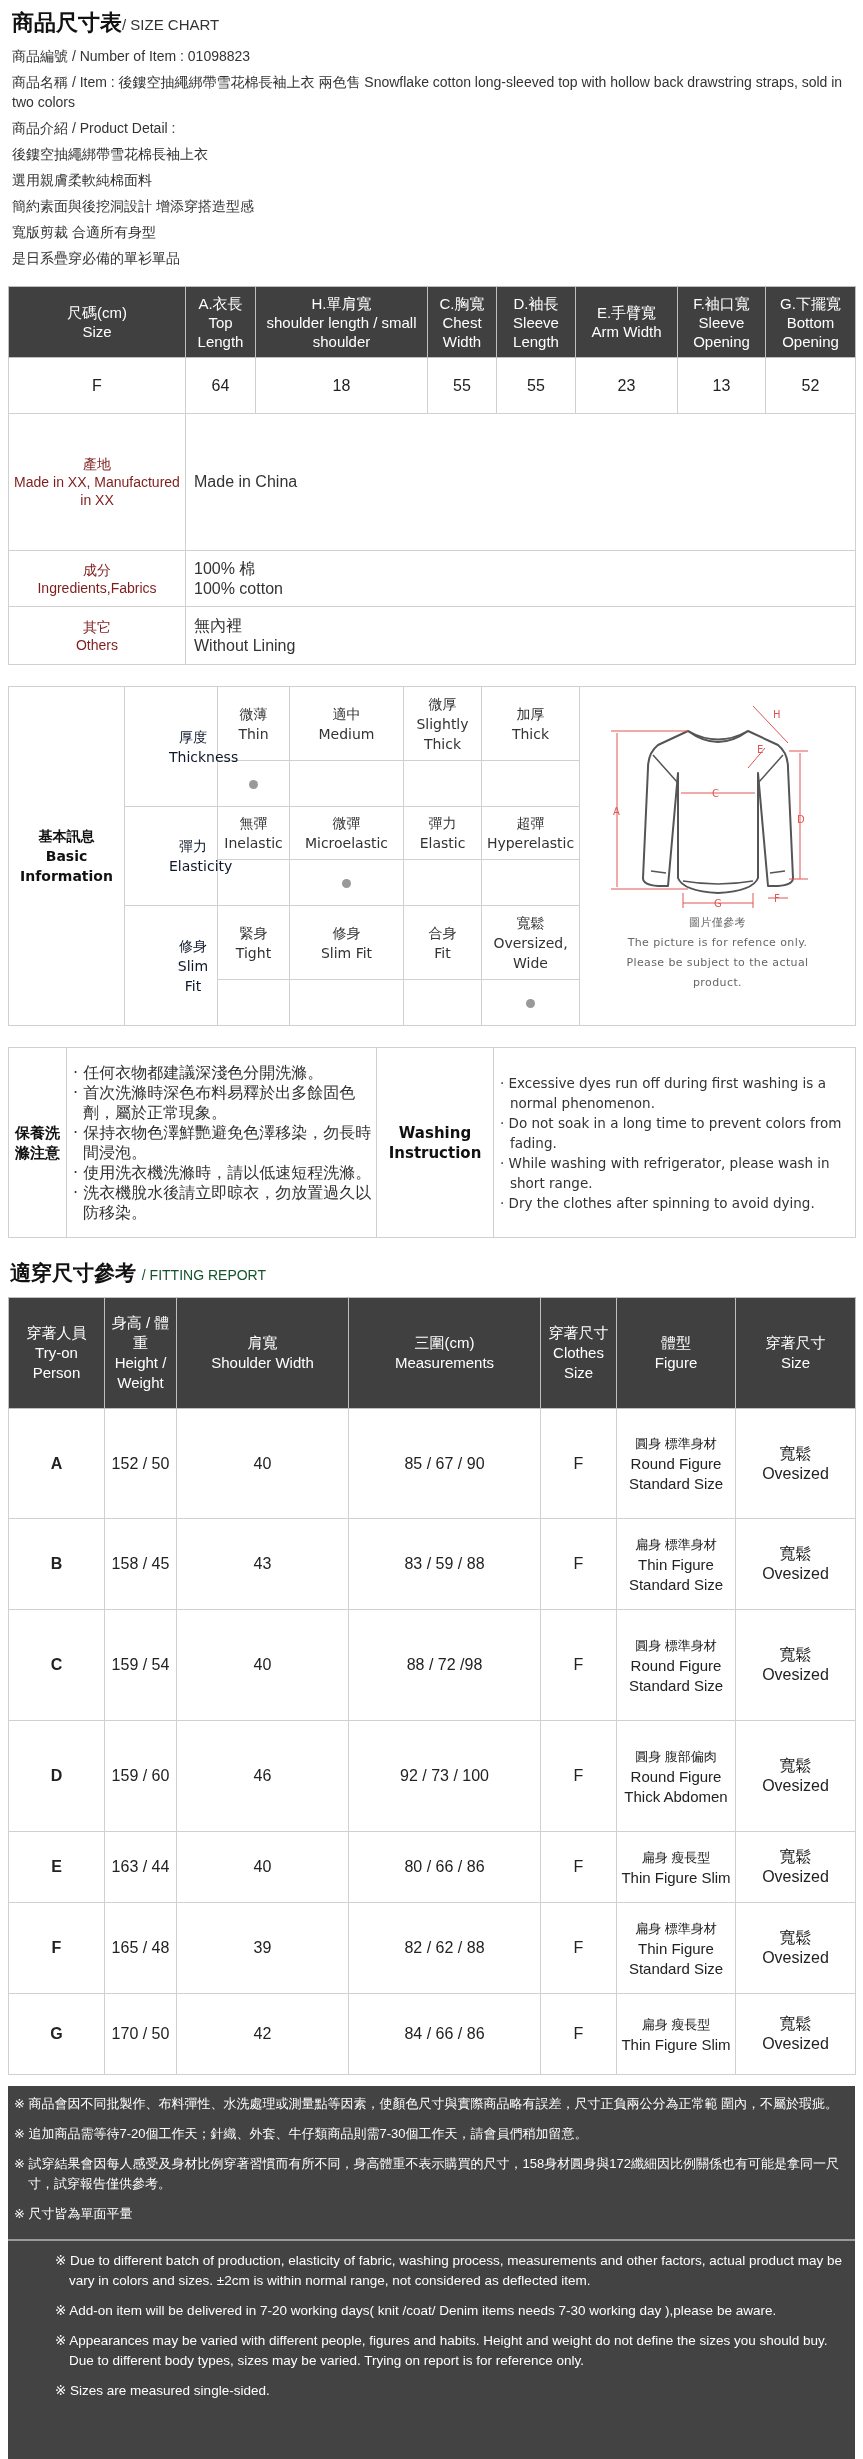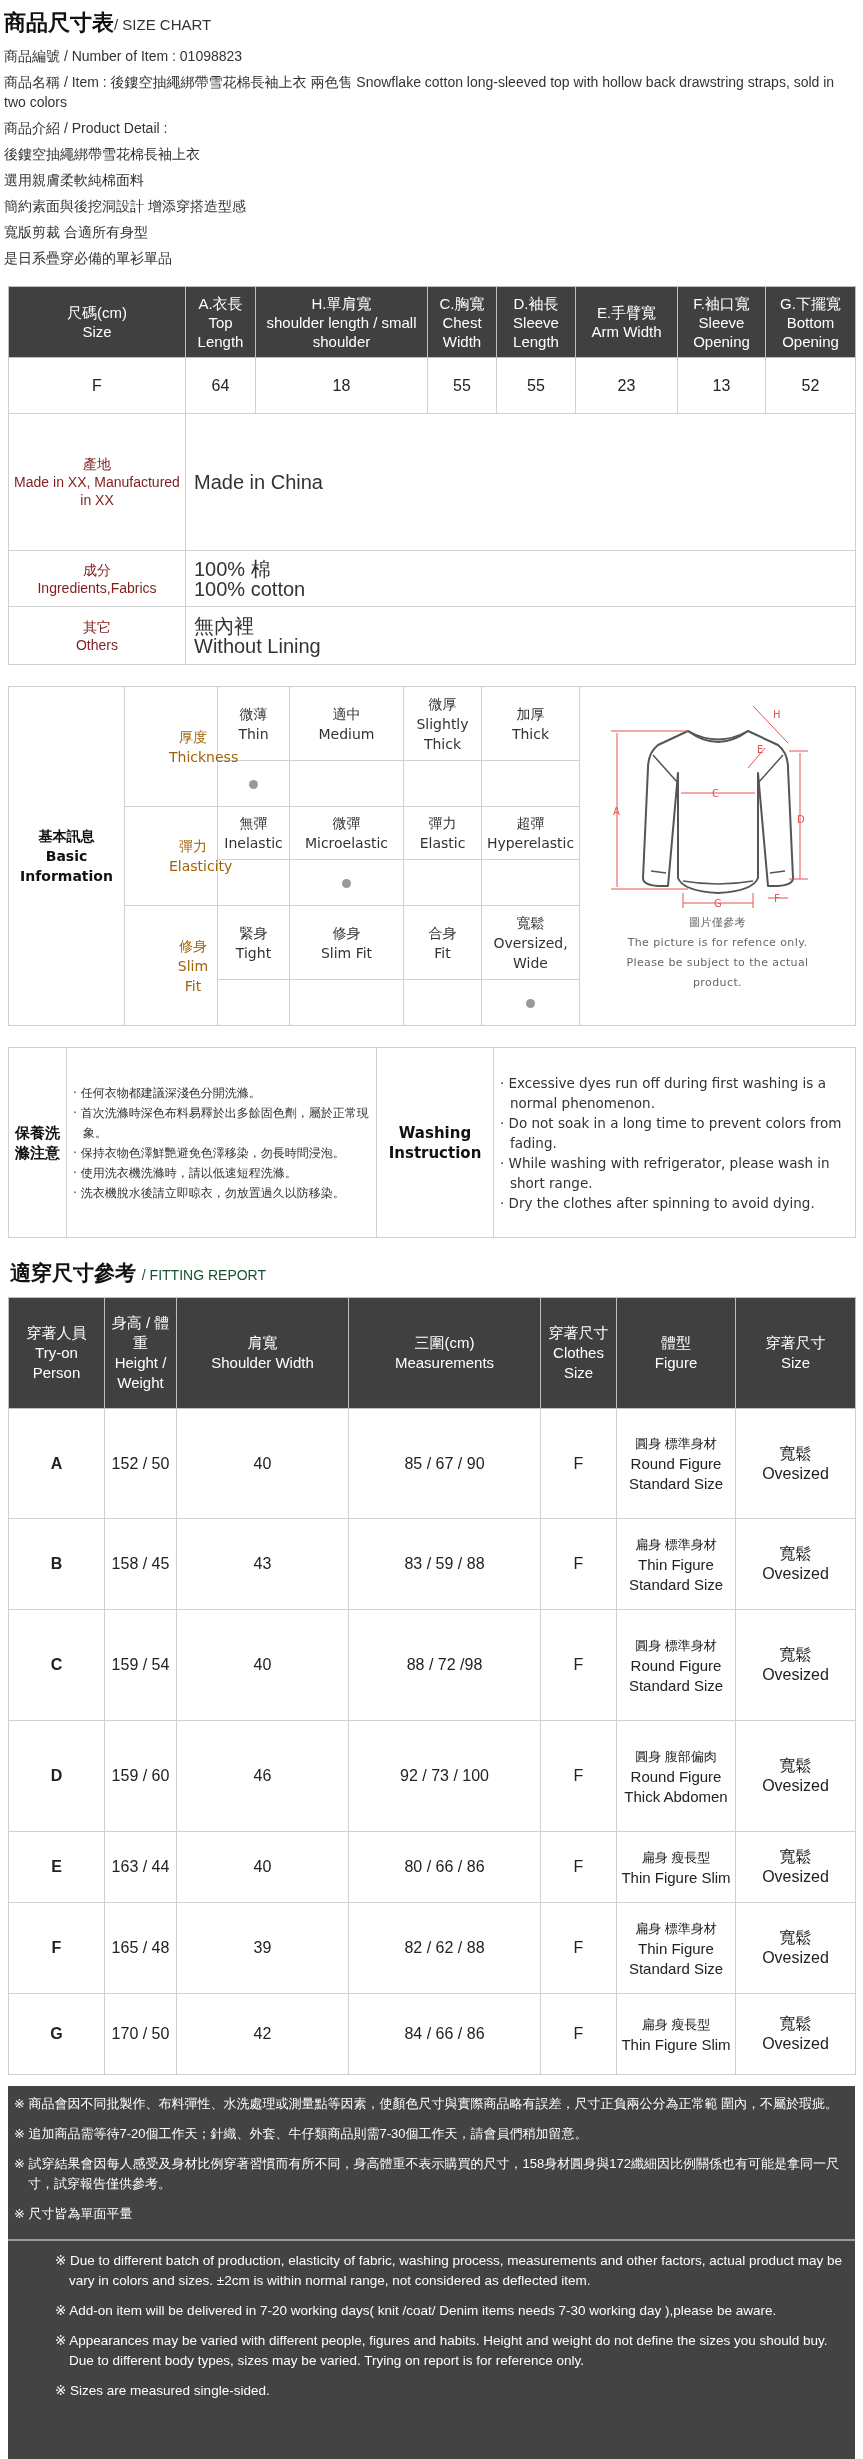--- a/index.html
+++ b/index.html
@@ -1,47 +1,47 @@
 <!DOCTYPE html>
 <html><head>
 <meta charset="utf-8">
 <style>
   * { box-sizing: border-box; margin: 0; padding: 0; }
   html, body { width: 863px; background: #ffffff; }
   body { font-family: "Liberation Sans", "DejaVu Sans", sans-serif; color: #222; position: relative; height: 2459px; overflow: hidden; }
 
-  .intro { position: absolute; left: 4px; top: 8px; width: 850px; }
+  .intro { position: absolute; left: 12px; top: 8px; width: 850px; }
   .intro .title { font-size: 22px; font-weight: bold; color: #111; line-height: 30px; }
   .intro .title .sub { font-size: 15px; font-weight: normal; color: #333; }
   .intro .line { font-size: 14px; line-height: 20px; margin-top: 6px; color: #333; }
   .intro .line.wrap { line-height: 20px; }
 
   table { border-collapse: collapse; table-layout: fixed; }
   td, th { border: 1px solid #d0d0d0; text-align: center; vertical-align: middle; }
 
   
   .size-table { position: absolute; left: 8px; top: 286px; width: 847px; }
   .size-table th { background: #404040; color: #fff; font-weight: normal; font-size: 15px; line-height: 19px; height: 71px; padding: 0 2px; border-color: #bfbfbf; }
   .size-table td { font-size: 16px; height: 56px; color: #222; }
   .size-table td.label { font-size: 14px; line-height: 18px; color: #7f1d1d; }
-  .size-table td.value { text-align: left; padding-left: 8px; font-size: 20px; line-height: 20px; color: #333; }
+  .size-table td.value { text-align: left; padding-left: 8px; font-size: 16px; line-height: 20px; color: #333; }
 
   
   .basic-table { position: absolute; left: 8px; top: 686px; width: 847px; }
   .basic-table td { font-size: 14px; line-height: 20px; color: #333; font-family: "DejaVu Sans", sans-serif; }
   .basic-table td.main { font-weight: bold; color: #111; font-size: 14px; }
-  .basic-table td.cat { color: #a16207; font-size: 14px; padding-left: 44px; }
+  .basic-table td.cat { color: #0f172a; font-size: 14px; padding-left: 44px; }
   .basic-table td.dotcell { height: 46px; }
   .dot { display: inline-block; width: 9px; height: 9px; border-radius: 50%; background: #999; }
   .basic-table td.diagram { vertical-align: top; padding-top: 6px; }
   .diagram-caption { font-size: 11px; line-height: 20px; color: #666; letter-spacing: 0.4px; text-align: center; }
 
   
   .wash-table { position: absolute; left: 8px; top: 1047px; width: 847px; }
-  .wash-table td { font-family: "DejaVu Sans", sans-serif; font-size: 12px; line-height: 20px; color: #333; }
+  .wash-table td { font-family: "DejaVu Sans", sans-serif; font-size: 16px; line-height: 20px; color: #333; }
   .wash-table td.head { font-weight: bold; font-size: 15px; color: #111; }
   .wash-table td.list { text-align: left; padding: 4px 4px 4px 6px; }
   .wash-table td.list div { padding-left: 10px; text-indent: -10px; }
 
   
   .fit-title { position: absolute; left: 10px; top: 1258px; font-size: 21px; font-weight: bold; color: #111; line-height: 30px; }
   .fit-title .sub { font-size: 14px; font-weight: normal; color: #14532d; }
   .fit-table { position: absolute; left: 8px; top: 1297px; width: 847px; }
   .fit-table th { background: #404040; color: #fff; font-weight: normal; font-size: 15px; line-height: 20px; height: 111px; padding: 0 2px; border-color: #bfbfbf; }
   .fit-table td { font-size: 16px; line-height: 20px; color: #222; }

